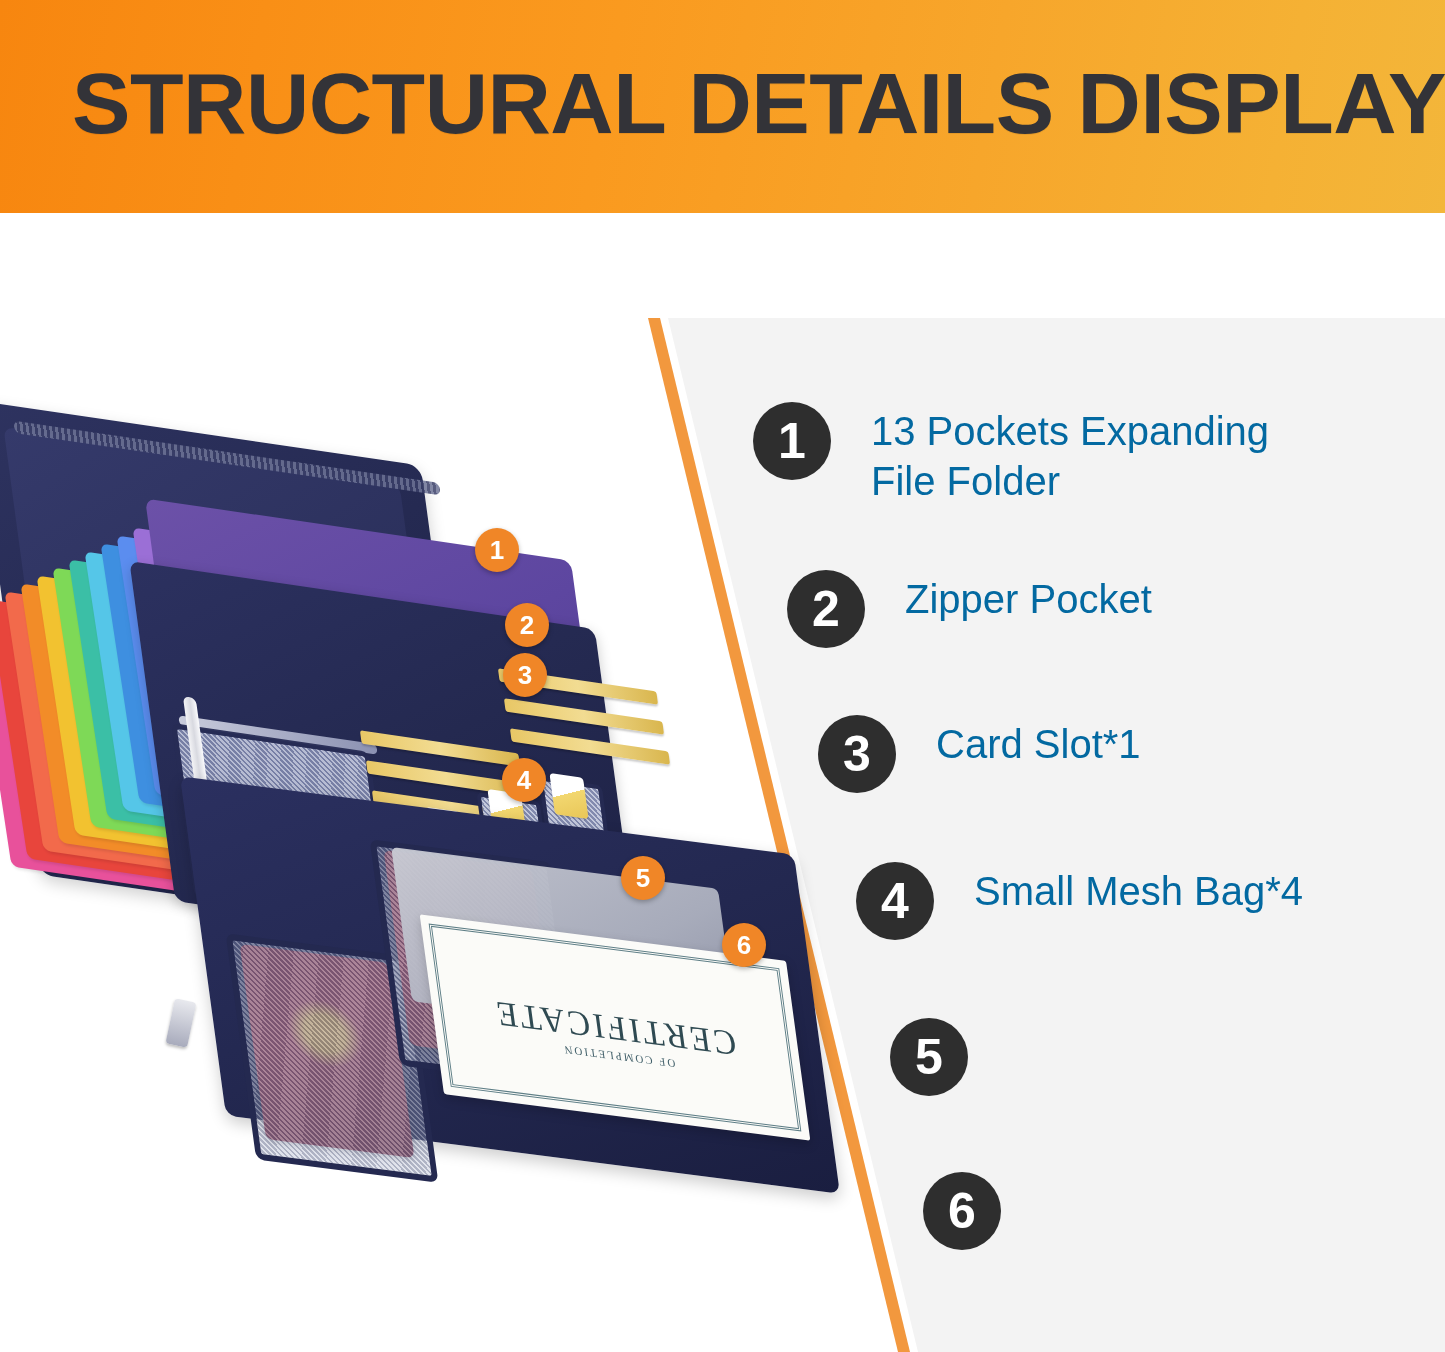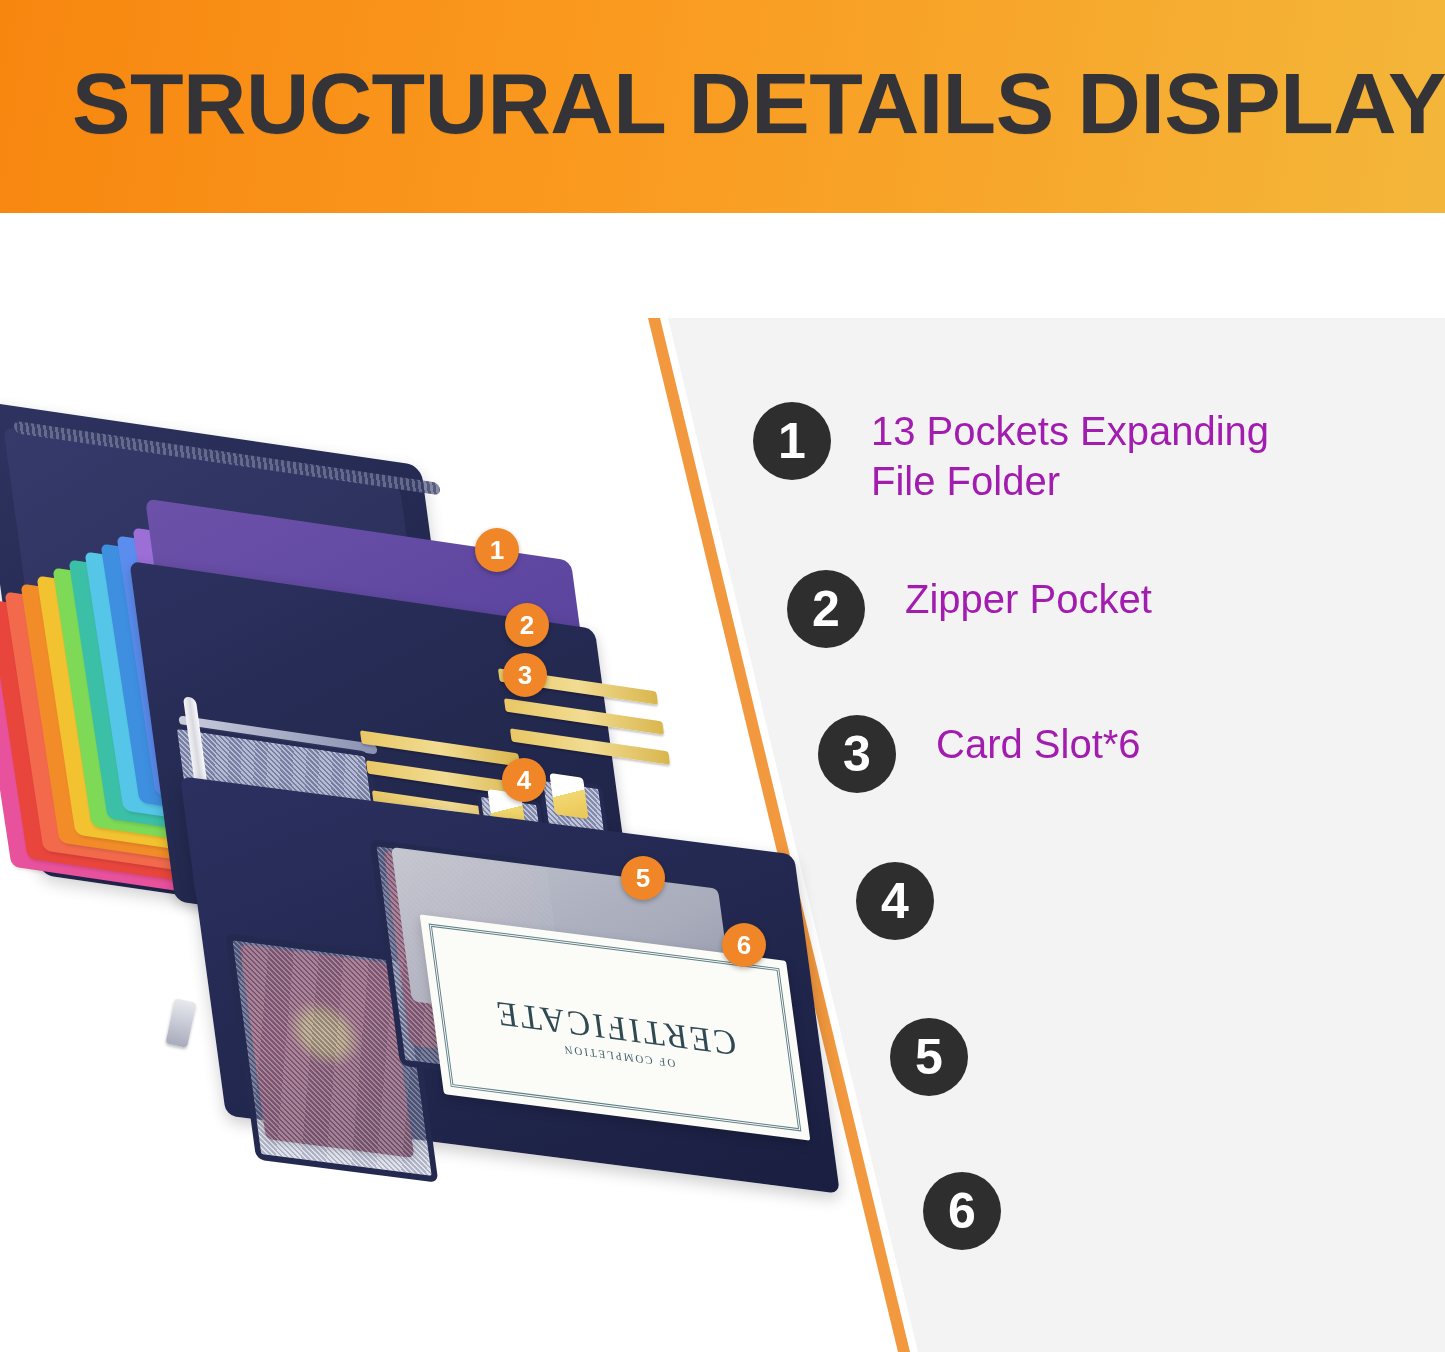--- a/index.html
+++ b/index.html
@@ -59,21 +59,21 @@
     color:#ffffff;
     display:flex;align-items:center;justify-content:center;
     font-size:50px;font-weight:bold;line-height:1;
     flex:0 0 auto;
     font-family:"Liberation Sans",sans-serif;
   }
   .feature-label{
     margin-left:40px;
     font-size:40px;
     line-height:50px;
-    color:#a21caf;
+    color:#0369a1;
     font-weight:400;
     white-space:pre-line;
     padding-top:4px;
     font-family:"Liberation Sans",sans-serif;
   }
 
   
   .photo{
     position:absolute;left:0px;top:400px;width:830px;height:830px;
   }
@@ -369,25 +369,26 @@
 File Folder</div>
   </div>
 
   <div class="feature-row" style="left:787px; top:570px;">
     <div class="badge">2</div>
     <div class="feature-label">Zipper Pocket</div>
   </div>
 
   <div class="feature-row" style="left:818px; top:715px;">
     <div class="badge">3</div>
-    <div class="feature-label">Card Slot*6</div>
+    <div class="feature-label">Card Slot*1</div>
   </div>
 
   <div class="feature-row" style="left:856px; top:862px;">
     <div class="badge">4</div>
+    <div class="feature-label">Small Mesh Bag*4</div>
   </div>
 
   <div class="feature-row" style="left:890px; top:1018px;">
     <div class="badge">5</div>
   </div>
 
   <div class="feature-row" style="left:923px; top:1172px;">
     <div class="badge">6</div>
   </div>
 

